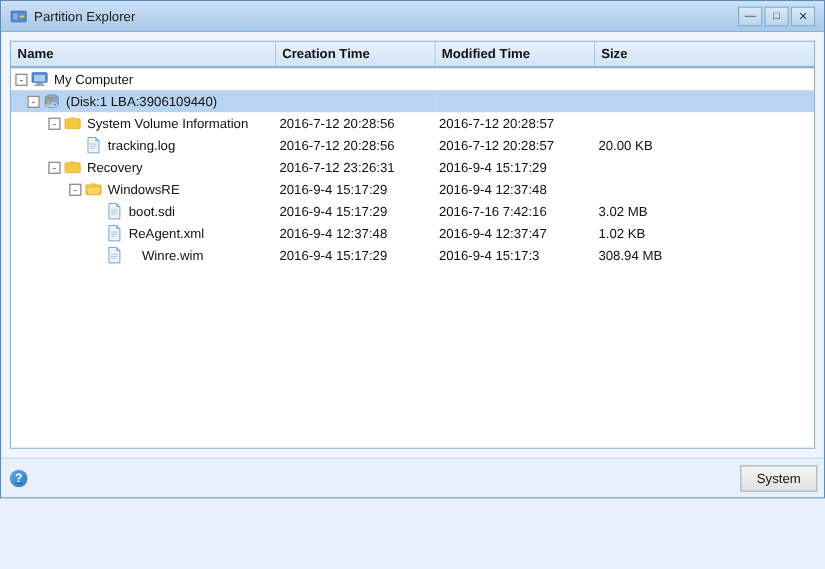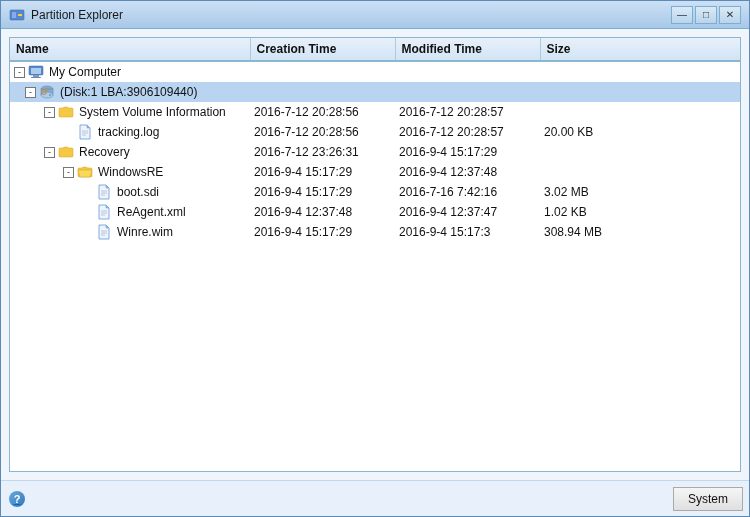--- a/index.html
+++ b/index.html
@@ -6,21 +6,21 @@
     body {
       font-family: 'Segoe UI', Tahoma, Arial, sans-serif;
       font-size: 12px;
       background: #e8f0fb;
       width: 750px;
       height: 517px;
       overflow: hidden;
     }
     .window {
       width: 750px;
-      height: 517px;
+      height: 453px;
       background: #f0f5fb;
       border: 1px solid #5a8ab5;
       display: flex;
       flex-direction: column;
     }
     .title-bar {
       background: linear-gradient(to bottom, #cde0f5, #a8c8e8);
       height: 28px;
       display: flex;
       align-items: center;
@@ -378,21 +378,21 @@
                   <span class="indent" style="width:16px; display:inline-block;"></span>
                   <span class="indent" style="width:16px; display:inline-block;"></span>
     <span class="expand-spacer"></span>
     <span><svg class="svg-icon" viewBox="0 0 16 16">
       <path d="M3,1 L10,1 L13,4 L13,15 L3,15 Z" fill="#eef4ff" stroke="#6699cc" stroke-width="0.8"></path>
       <path d="M10,1 L10,4 L13,4 Z" fill="#99bbee" stroke="#6699cc" stroke-width="0.5"></path>
       <line x1="5" y1="7" x2="11" y2="7" stroke="#aabbcc" stroke-width="0.8"></line>
       <line x1="5" y1="9" x2="11" y2="9" stroke="#aabbcc" stroke-width="0.8"></line>
       <line x1="5" y1="11" x2="9" y2="11" stroke="#aabbcc" stroke-width="0.8"></line>
     </svg></span>
-    <span style="margin-left:2px;">Winre.wim</span>
+    <span style="margin-left:14px;">Winre.wim</span>
   </div>
               </td>
               <td>2016-9-4 15:17:29</td>
               <td>2016-9-4 15:17:3</td>
               <td>308.94 MB</td>
             </tr>
           </tbody>
       </table>
     </div>
   </div>

